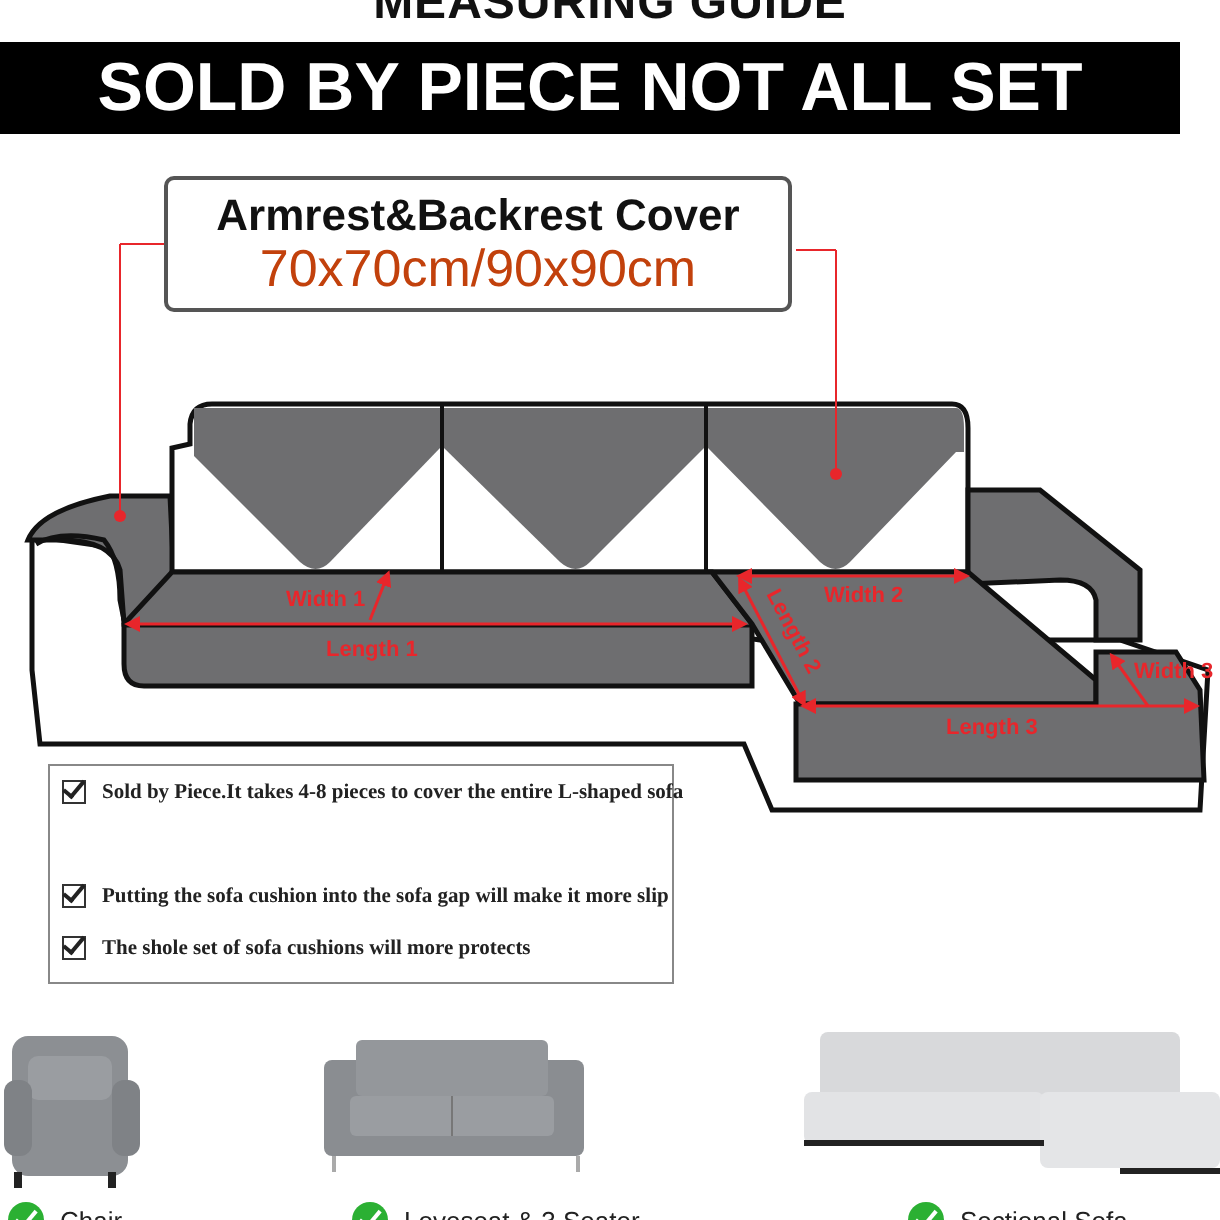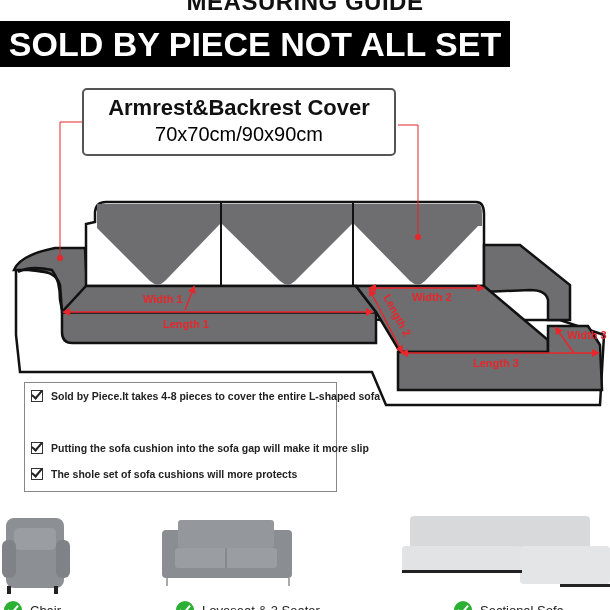--- a/index.html
+++ b/index.html
@@ -1,24 +1,24 @@
 <!DOCTYPE html>
 <html><head>
 <meta charset="utf-8">
 <style>
   html,body{margin:0;padding:0;background:#fff;}
   body{width:610px;height:610px;overflow:hidden;position:relative;font-family:"Liberation Sans",sans-serif;}
   .top-title{position:absolute;left:0;top:-12px;width:610px;text-align:center;font-size:24px;font-weight:bold;color:#111;letter-spacing:0.5px;}
-  .banner{position:absolute;left:0;top:21px;width:510px;height:46px;background:#000;color:#fff;text-align:center;font-weight:bold;font-size:34px;line-height:46px;}
+  .banner{position:absolute;left:0;top:21px;width:590px;height:46px;background:#000;color:#fff;text-align:center;font-weight:bold;font-size:34px;line-height:46px;}
   .spec-box{position:absolute;left:82px;top:88px;width:310px;height:64px;border:2px solid #555;border-radius:5px;background:#fff;text-align:center;}
   .spec-title{font-size:22px;font-weight:bold;color:#111;margin-top:5px;line-height:26px;}
-  .spec-size{font-size:20px;color:#000000;line-height:26px;}
+  .spec-size{font-size:26px;color:#c2410c;line-height:26px;}
   svg.diagram{position:absolute;left:0;top:0;}
   .notes{position:absolute;left:24px;top:382px;width:311px;height:108px;border:1.5px solid #888;background:#fff;}
-  .note{position:absolute;left:6px;display:flex;align-items:center;font-size:10.5px;font-weight:bold;color:#222;white-space:nowrap;}
+  .note{position:absolute;left:6px;display:flex;align-items:center;font-size:10.5px;font-weight:bold;color:#222;white-space:nowrap;font-family:Liberation Serif, serif;}
   .cb{width:10px;height:10px;border:1.5px solid #333;margin-right:8px;position:relative;}
   .cb::after{content:"";position:absolute;left:2px;top:-3px;width:4px;height:9px;border-right:2px solid #222;border-bottom:2px solid #222;transform:rotate(40deg);}
   .prod-label{position:absolute;font-size:13px;color:#222;display:flex;align-items:center;white-space:nowrap;}
   .gcheck{width:18px;height:18px;border-radius:50%;background:#2bb033;margin-right:8px;position:relative;}
   .gcheck::after{content:"";position:absolute;left:6px;top:2px;width:4px;height:9px;border-right:2.5px solid #fff;border-bottom:2.5px solid #fff;transform:rotate(40deg);}
 </style>
 </head>
 <body>
 
 <div class="top-title">MEASURING GUIDE</div>

